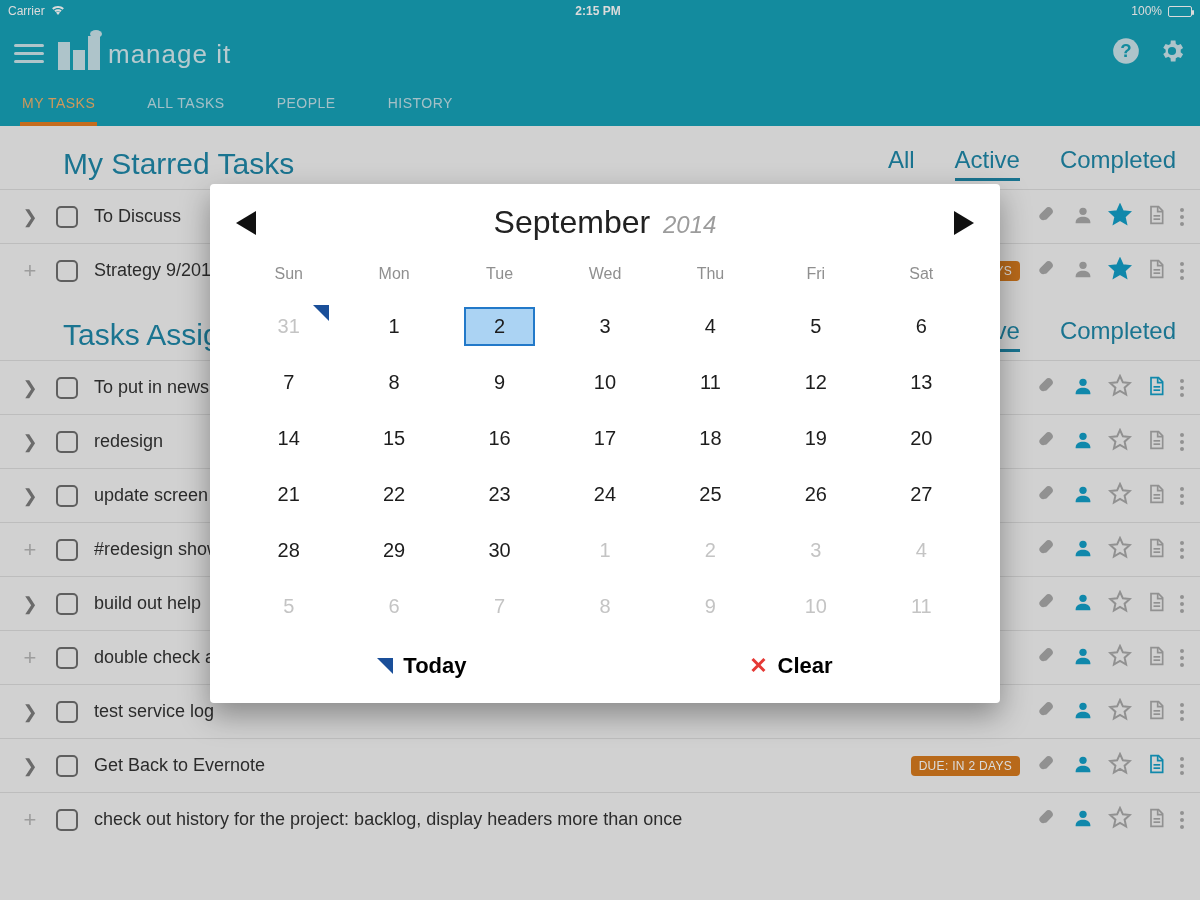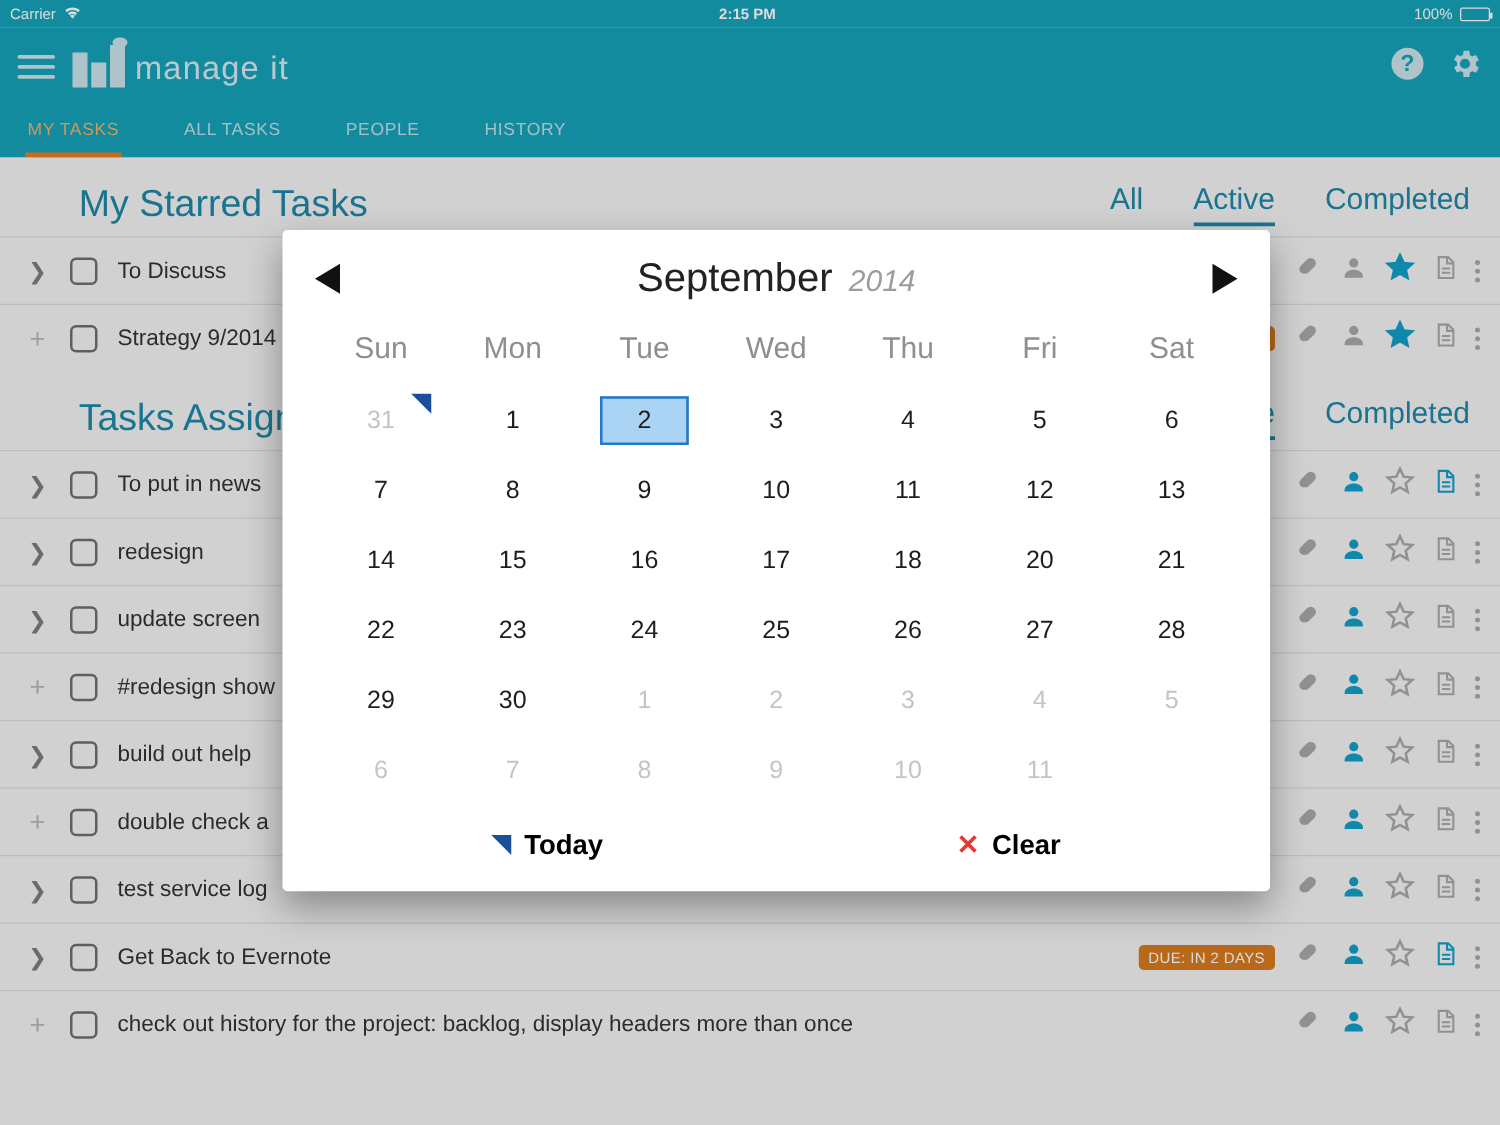--- a/index.html
+++ b/index.html
@@ -44,29 +44,29 @@
   .checkbox { width:22px; height:22px; border:2.5px solid #6f6f6f; border-radius:5px; flex:none; }
   .task-title { font-size:18px; color:#333; flex:1; white-space:nowrap; overflow:hidden; text-overflow:ellipsis;}
   .due-badge { background:#d77b1f; color:#fff; font-size:12px; border-radius:4px; padding:3px 8px; margin-left:8px; letter-spacing:.3px;}
   .row-icons { display:flex; align-items:center; gap:14px; }
   .row-icons svg, .row-icons .dots { flex:none; }
   .ico-grey { color:#a9a9a9; }
   .ico-accent { color:#139fc7; }
   .dots { display:flex; flex-direction:column; gap:3px; }
   .dots span { width:4px;height:4px;background:#a9a9a9;border-radius:50%; }
   
-  .calendar { position:absolute; background:#fff; width:790px; border-radius:4px; box-shadow:0 12px 30px rgba(0,0,0,.35); left:226px; top:184px; padding:20px 26px 24px; }
+  .calendar { position:absolute; background:#fff; width:790px; border-radius:4px; box-shadow:0 12px 30px rgba(0,0,0,.35); left:210px; top:184px; padding:20px 26px 24px; }
   .cal-head { display:flex; align-items:center; justify-content:space-between; }
   .cal-head .arrow { width:0;height:0; cursor:pointer; }
   .arrow.left { border-top:12px solid transparent; border-bottom:12px solid transparent; border-right:20px solid #111; }
   .arrow.right { border-top:12px solid transparent; border-bottom:12px solid transparent; border-left:20px solid #111; }
   .cal-title { text-align:center; flex:1; font-size:32px; font-weight:400; color:#222;}
   .cal-title .yr { color:#9c9c9c; font-style:italic; font-size:24px; margin-left:4px; font-weight:300;}
   .cal-grid { display:grid; grid-template-columns:repeat(7,1fr); text-align:center; margin-top:18px; row-gap:10px; }
-  .dayname { color:#8f8f8f; font-size:24px; font-weight:400; padding:6px 0 10px;}
+  .dayname { color:#8f8f8f; font-size:16px; font-weight:400; padding:6px 0 10px;}
   .daycell { font-size:20px; color:#1d1d1d; padding:8px 0; position:relative; height:46px; display:flex; align-items:center; justify-content:center;}
   .daycell.other { color:#c4c4c4; }
   .daycell.selected .num { background:#abd3f3; border:2px solid #2279c9; padding:6px 28px; }
   .today-mark { position:absolute; top:2px; right:12px; width:0;height:0; border-top:16px solid #1a4f99; border-left:16px solid transparent; }
   .cal-foot { display:flex; justify-content:space-around; margin-top:24px; font-size:22px; font-weight:600; }
   .cal-foot .btn { display:flex; align-items:center; gap:10px; cursor:pointer; }
   .today-tri { width:0;height:0; border-top:16px solid #1a4f99; border-left:16px solid transparent; }
   .clear-x { color:#e53935; font-size:22px; font-weight:700; }
   
   .screen-dim { position:fixed; inset:0; background:rgba(0,0,0,.14); pointer-events:none; }
@@ -530,20 +530,23 @@
       <div class="daycell">
         <span class="num">16</span>
       </div>
       <div class="daycell">
         <span class="num">17</span>
       </div>
       <div class="daycell">
         <span class="num">18</span>
       </div>
       <div class="daycell">
+        <span class="num">19</span>
+      </div>
+      <div class="daycell">
         <span class="num">20</span>
       </div>
       <div class="daycell">
         <span class="num">21</span>
       </div>
       <div class="daycell">
         <span class="num">22</span>
       </div>
       <div class="daycell">
         <span class="num">23</span>

